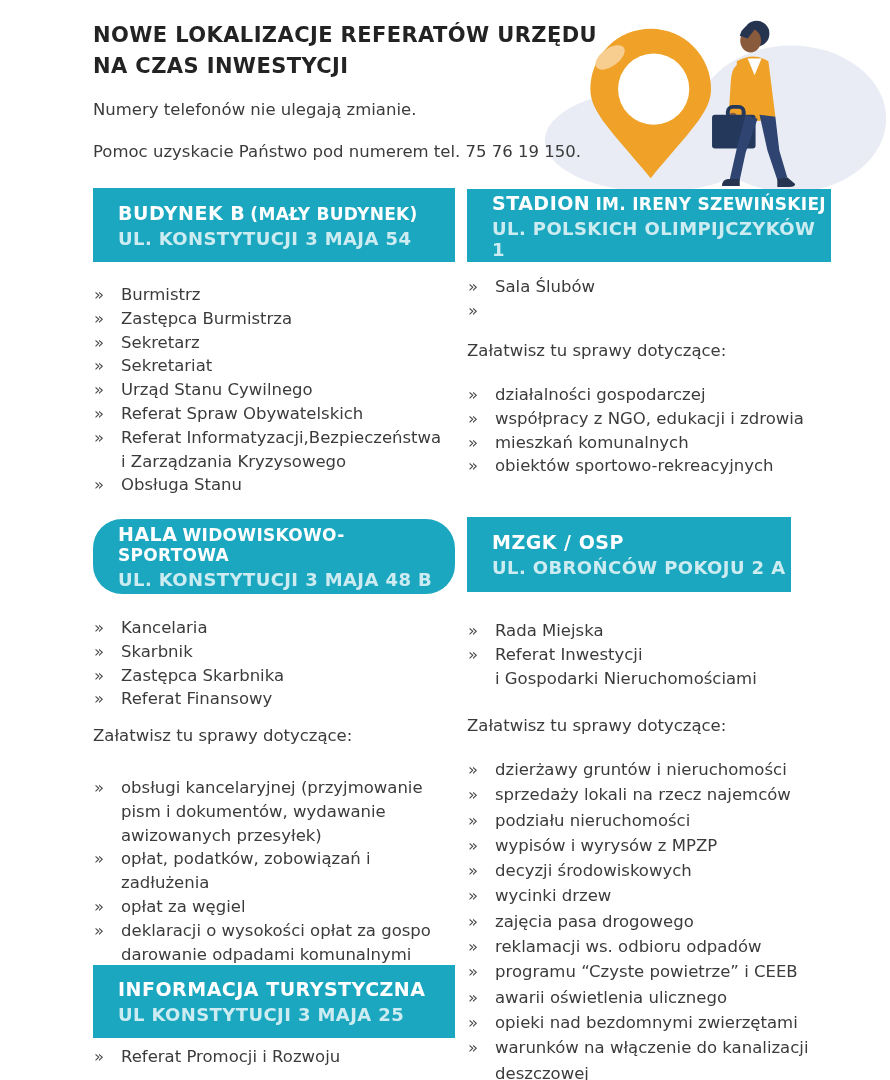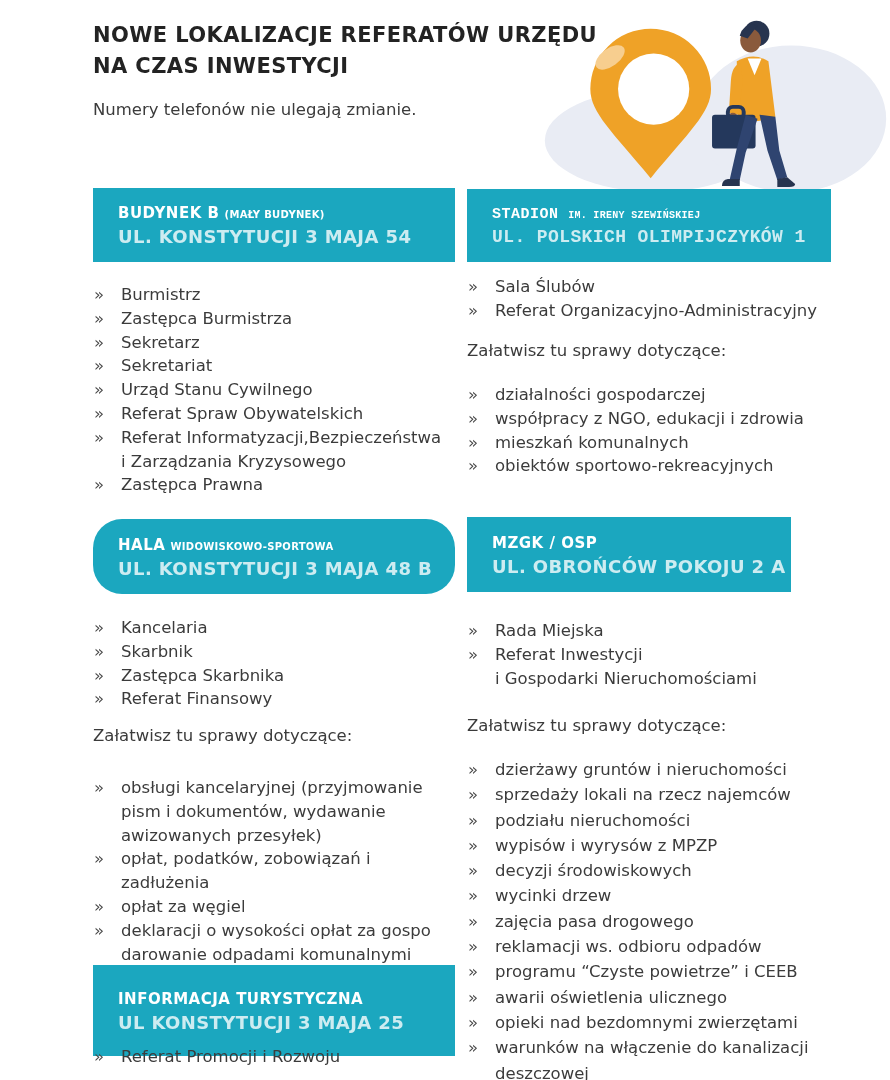--- a/index.html
+++ b/index.html
@@ -19,40 +19,40 @@
   .intro{
     position:absolute; left:93px; font-size:16.5px; line-height:22px; color:var(--text);
   }
   .intro.l1{top:99px;}
   .intro.l2{top:141px;}
   .illus{position:absolute; left:540px; top:2px; width:350px; height:188px;}
   .sec-header{
     position:absolute; background:var(--teal); color:var(--white);
     display:flex; flex-direction:column; justify-content:center; padding:0 0 0 25px; box-sizing:border-box;
   }
-  .sec-name{font-size:15px; font-weight:bold; letter-spacing:.5px;}
-  .sec-suffix{font-size:10px; font-weight:bold; letter-spacing:.3px;}
+  .sec-name{font-size:19px; font-weight:bold; letter-spacing:.5px;}
+  .sec-suffix{font-size:17px; font-weight:bold; letter-spacing:.3px;}
   .sec-address{font-size:18px; font-weight:600; letter-spacing:.4px; color:rgba(255,255,255,.78); margin-top:4px;}
   .plist{
     position:absolute; margin:0; padding:0; list-style:none; font-size:16.5px;
   }
   .plist li{position:relative; padding-left:28px; line-height:23.8px;}
   .plist.wide li{line-height:25.3px;}
   .plist .bullet{position:absolute; left:1px; top:0; color:#4a4a4a;}
   .plist .itxt{white-space:pre-line;}
   .matters-heading{
     position:absolute; font-size:16.5px; 
     text-underline-offset:3px; color:var(--text);
   }
   
   .h0{left:93px;  top:188px; width:362px; height:74px;}
-  .h1{left:467px; top:189px; width:364px; height:73px;font-family:Liberation Mono, monospace;}
+  .h1{left:467px; top:189px; width:364px; height:73px;}
   .h2{left:93px;  top:519px; width:362px; height:75px;border-radius:29px;}
   .h3{left:467px; top:517px; width:324px; height:75px;}
-  .h4{left:93px;  top:965px; width:362px; height:91px;}
+  .h4{left:93px;  top:965px; width:362px; height:73px;}
   .u0{left:93px;  top:283px; width:362px;}
   .u1{left:467px; top:275px; width:370px;}
   .m1h{left:467px; top:341px;}
   .m1{left:467px; top:383px; width:370px;}
   .u2{left:93px;  top:616px; width:362px;}
   .m2h{left:93px; top:726px;}
   .m2{left:93px;  top:776px; width:362px;}
   .u3{left:467px; top:619px; width:370px;}
   .m3h{left:467px; top:716px;}
   .m3{left:467px; top:757px; width:380px;}
@@ -87,50 +87,51 @@
       <rect x="188" y="106" width="16" height="12" rx="5" fill="none" stroke="var(--darknavy)" stroke-width="4"></rect>
       <rect x="172" y="114" width="44" height="34" rx="3" fill="var(--darknavy)"></rect>
       <path d="M206 114 L 218 118 L 206 152 L 200 180 L 190 179 L 197 148 Z" fill="var(--navy)"></path>
       <path d="M220 114 L 236 116 L 240 150 L 248 177 L 238 180 L 228 150 Z" fill="var(--navy)"></path>
       <path d="M188 179 L 200 179 L 200 186 L 182 186 Q 182 180 188 179 Z" fill="var(--hair)"></path>
       <path d="M238 179 L 248 177 L 256 184 Q 256 187 250 187 L 238 187 Z" fill="var(--hair)"></path>
     </g>
   </svg>
 
   <div class="intro l1">Numery telefonów nie ulegają zmianie.</div>
+  <div class="intro l2">Pomoc uzyskacie Państwo pod numerem tel. 75 76 19 150.</div>
 
   <div class="sec-header h0">
     <div>
       <span class="sec-name">BUDYNEK B</span>
       <span class="sec-suffix">(MAŁY BUDYNEK)</span>
     </div>
     <div class="sec-address">UL. KONSTYTUCJI 3 MAJA 54</div>
   </div>
   <ul class="plist u0">
       <li><span class="bullet">»</span><span class="itxt">Burmistrz</span></li>
       <li><span class="bullet">»</span><span class="itxt">Zastępca Burmistrza</span></li>
       <li><span class="bullet">»</span><span class="itxt">Sekretarz</span></li>
       <li><span class="bullet">»</span><span class="itxt">Sekretariat</span></li>
       <li><span class="bullet">»</span><span class="itxt">Urząd Stanu Cywilnego</span></li>
       <li><span class="bullet">»</span><span class="itxt">Referat Spraw Obywatelskich</span></li>
       <li><span class="bullet">»</span><span class="itxt">Referat Informatyzacji,Bezpieczeństwa
 i Zarządzania Kryzysowego</span></li>
-      <li><span class="bullet">»</span><span class="itxt">Zastępca Prawna</span></li>
+      <li><span class="bullet">»</span><span class="itxt">Obsługa Stanu</span></li>
     </ul>
 
   <div class="sec-header h1">
     <div>
       <span class="sec-name">STADION</span>
       <span class="sec-suffix">IM. IRENY SZEWIŃSKIEJ</span>
     </div>
     <div class="sec-address">UL. POLSKICH OLIMPIJCZYKÓW 1</div>
   </div>
   <ul class="plist u1">
       <li><span class="bullet">»</span><span class="itxt">Sala Ślubów</span></li>
-      <li><span class="bullet">»</span><span class="itxt">Referat Organizacyjno-Administracyjny</span></li>
+      <li><span class="bullet">»</span></li>
     </ul>
   <div class="matters-heading m1h">Załatwisz tu sprawy dotyczące:</div>
   <ul class="plist m1">
       <li><span class="bullet">»</span><span class="itxt">działalności gospodarczej</span></li>
       <li><span class="bullet">»</span><span class="itxt">współpracy z NGO, edukacji i zdrowia</span></li>
       <li><span class="bullet">»</span><span class="itxt">mieszkań komunalnych</span></li>
       <li><span class="bullet">»</span><span class="itxt">obiektów sportowo-rekreacyjnych</span></li>
     </ul>
 
   <div class="sec-header h2">

